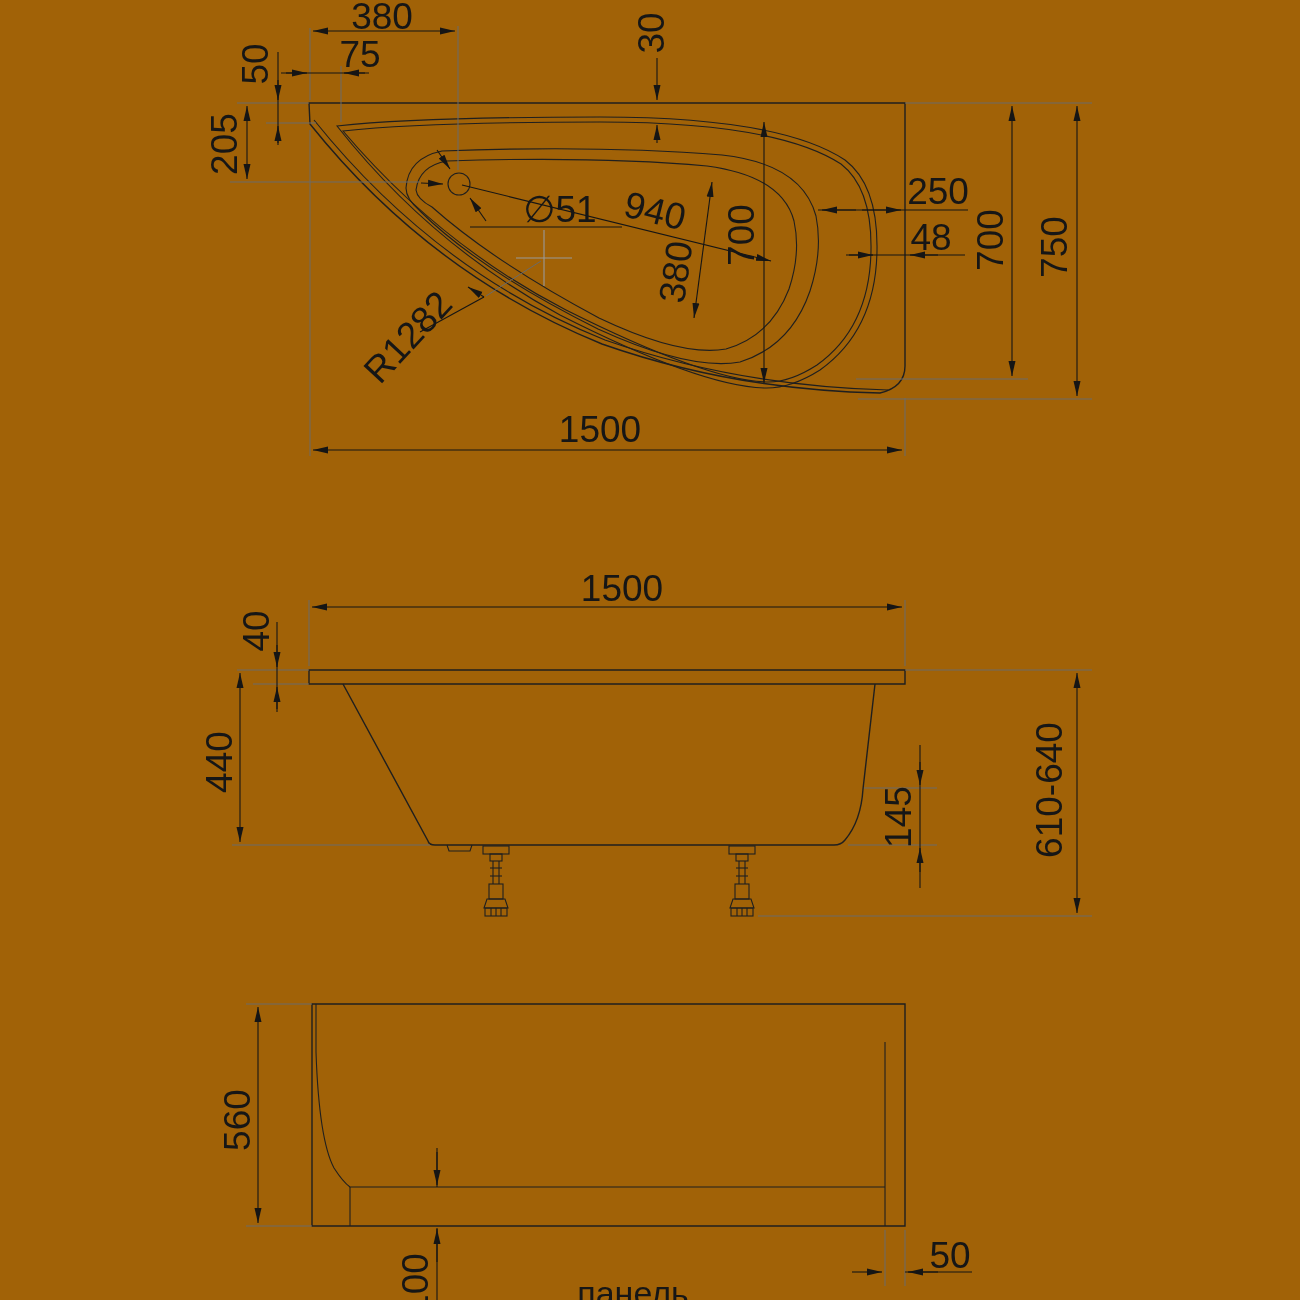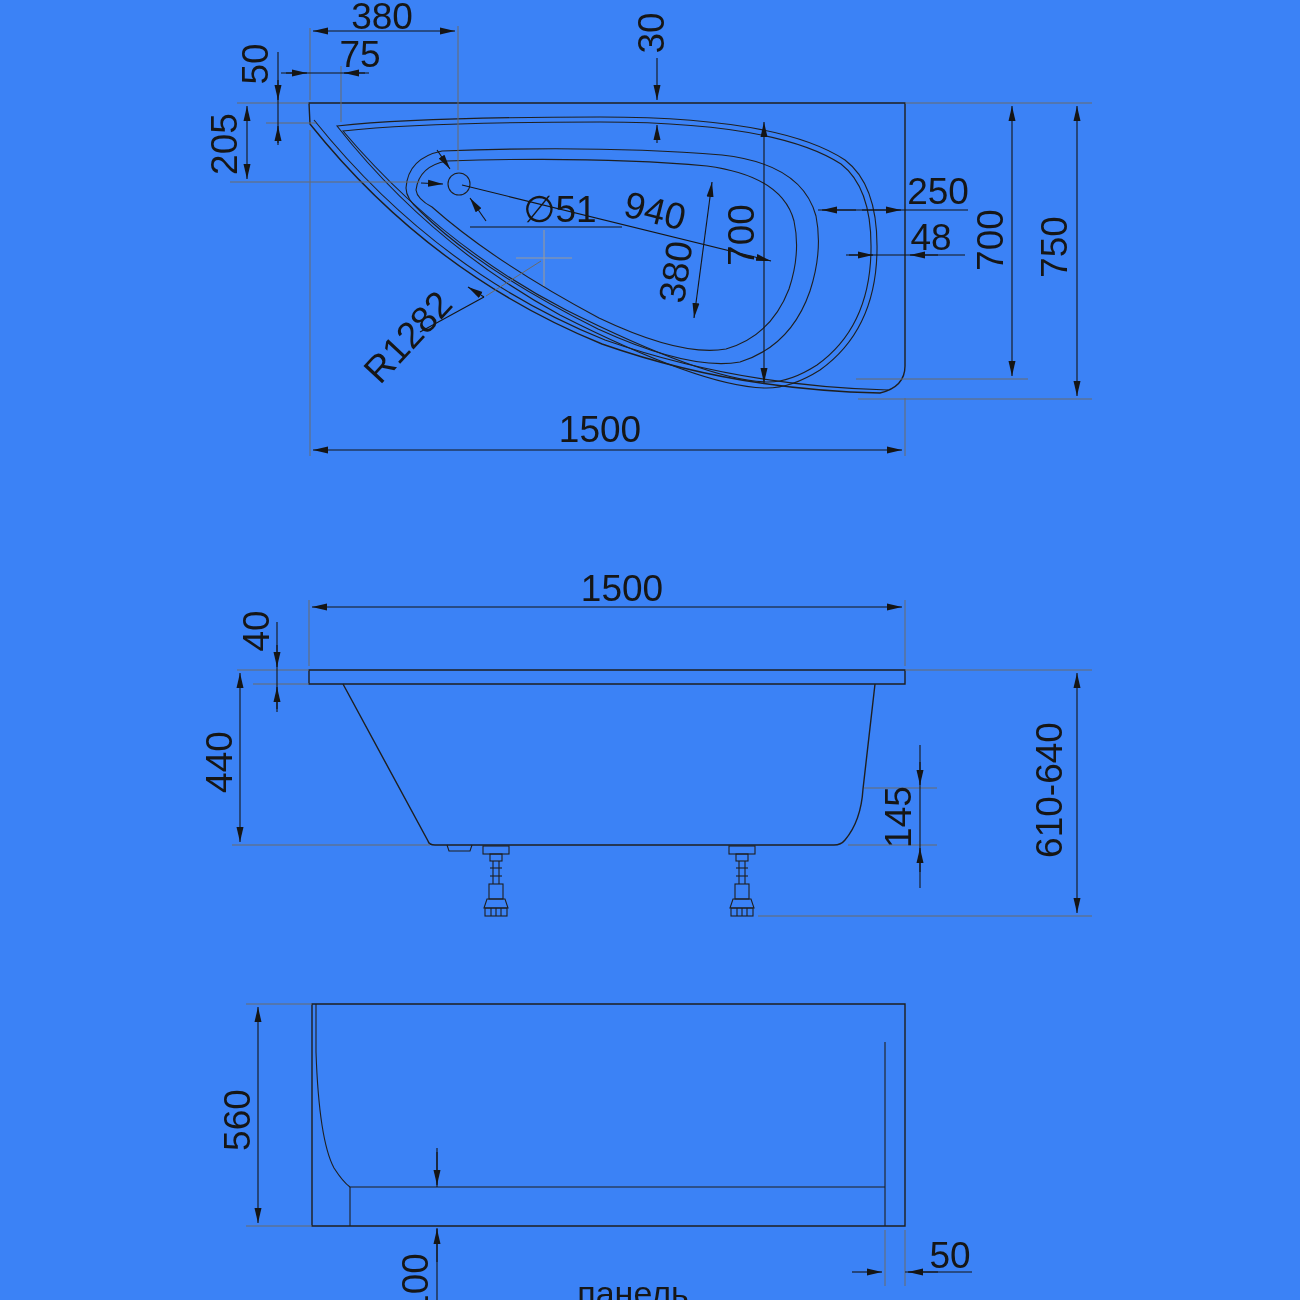--- a/index.html
+++ b/index.html
@@ -1,16 +1,16 @@
 <!DOCTYPE html>
 <html><head>
 <meta charset="utf-8">
 <style>
   html,body{margin:0;padding:0;background:#fff;}
-  #stage{width:1300px;height:1300px;position:relative;background:#3b82f6;overflow:hidden;}
+  #stage{width:1300px;height:1300px;position:relative;background:#a16207;overflow:hidden;}
   svg{display:block;}
   .ol{fill:none;stroke:#1f1f1f;stroke-width:1.4;}
   .ol2{fill:none;stroke:#1f1f1f;stroke-width:1.1;}
   .dm{fill:none;stroke:#151515;stroke-width:1.1;}
   .ex{fill:none;stroke:#6a6a6a;stroke-width:1;}
   .ctr{fill:none;stroke:#9a9a9a;stroke-width:1.1;}
   text.dim{font-family:"Liberation Sans","DejaVu Sans",sans-serif;font-size:37px;fill:#161616;}
   text.small{font-family:"Liberation Sans","DejaVu Sans",sans-serif;font-size:34px;fill:#161616;}
 </style>
 </head>

